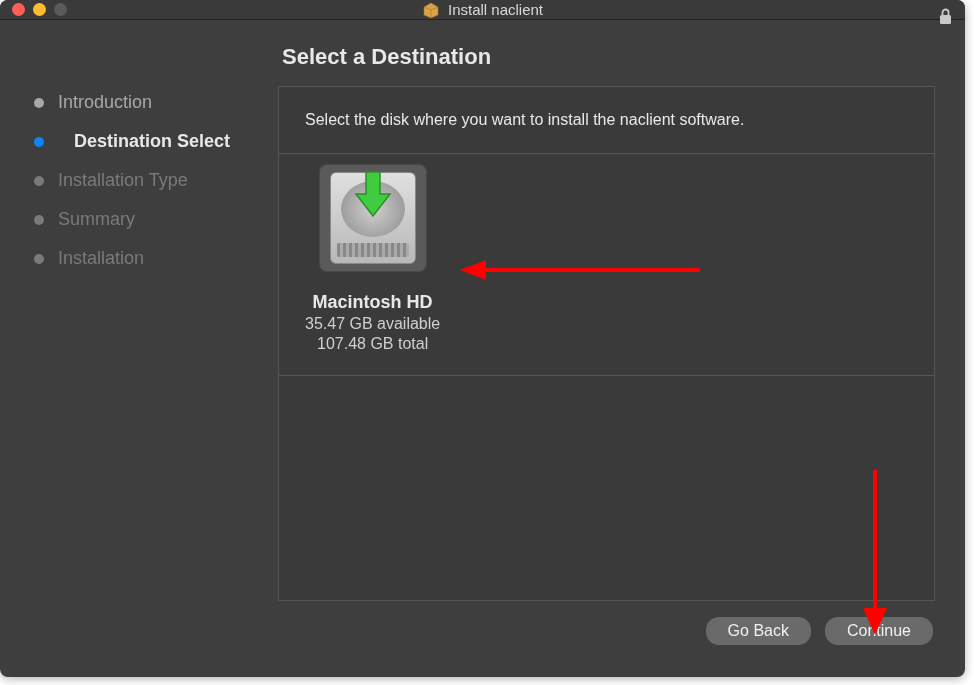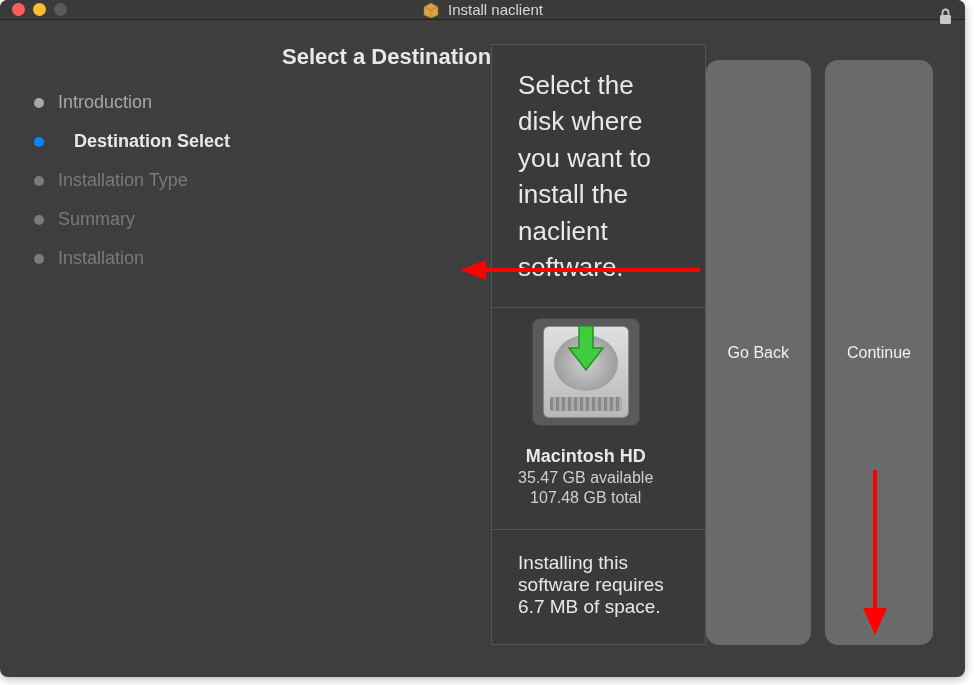--- a/index.html
+++ b/index.html
@@ -76,40 +76,40 @@
       flex-shrink: 0;
     }
     .step.done { color: #a8a8a8; }
     .step.done .dot { background: #a8a8a8; }
     .step.active { color: #e8e8e8; font-weight: 600; gap: 30px; }
     .step.active .dot { background: #0a84ff; }
     .main {
       flex: 1;
       padding: 24px 30px 20px 8px;
       display: flex;
-      flex-direction: row;
+      flex-direction: column;
     }
     .heading {
       color: #e8e8e8;
       font-size: 22px;
       font-weight: 600;
       margin-bottom: 16px;
       margin-left: 4px;
     }
     .panel {
       background: #3a3a3a;
       border: 1px solid #555;
       flex: 1;
       display: flex;
       flex-direction: column;
     }
     .panel-top {
       padding: 22px 26px;
       color: #e8e8e8;
-      font-size: 26px;
+      font-size: 16px;
       line-height: 1.4;
     }
     .disk-area {
       border-top: 1px solid #555;
       border-bottom: 1px solid #555;
       padding: 10px 26px 22px 26px;
       display: flex;
       align-items: center;
       gap: 30px;
       position: relative;
@@ -265,21 +265,20 @@
                   <path d="M12 2 H26 V24 H36 L19 46 L2 24 H12 Z" fill="#3fcc3f" stroke="#2a8f2a" stroke-width="1.5"></path>
                 </svg>
               </span>
             </div>
             <div class="disk-label">Macintosh HD</div>
             <div class="disk-sub">35.47 GB available</div>
             <div class="disk-sub">107.48 GB total</div>
           </div>
         </div>
 
-        <div class="panel-bottom">Installing this software requires 6.7 MB of space.</div>
       </div>
 
       <div class="buttons">
         <button class="btn">Go Back</button>
         <button class="btn">Continue</button>
       </div>
     </div>
   </div>
 
   <span class="arrow-anno arrow1">

